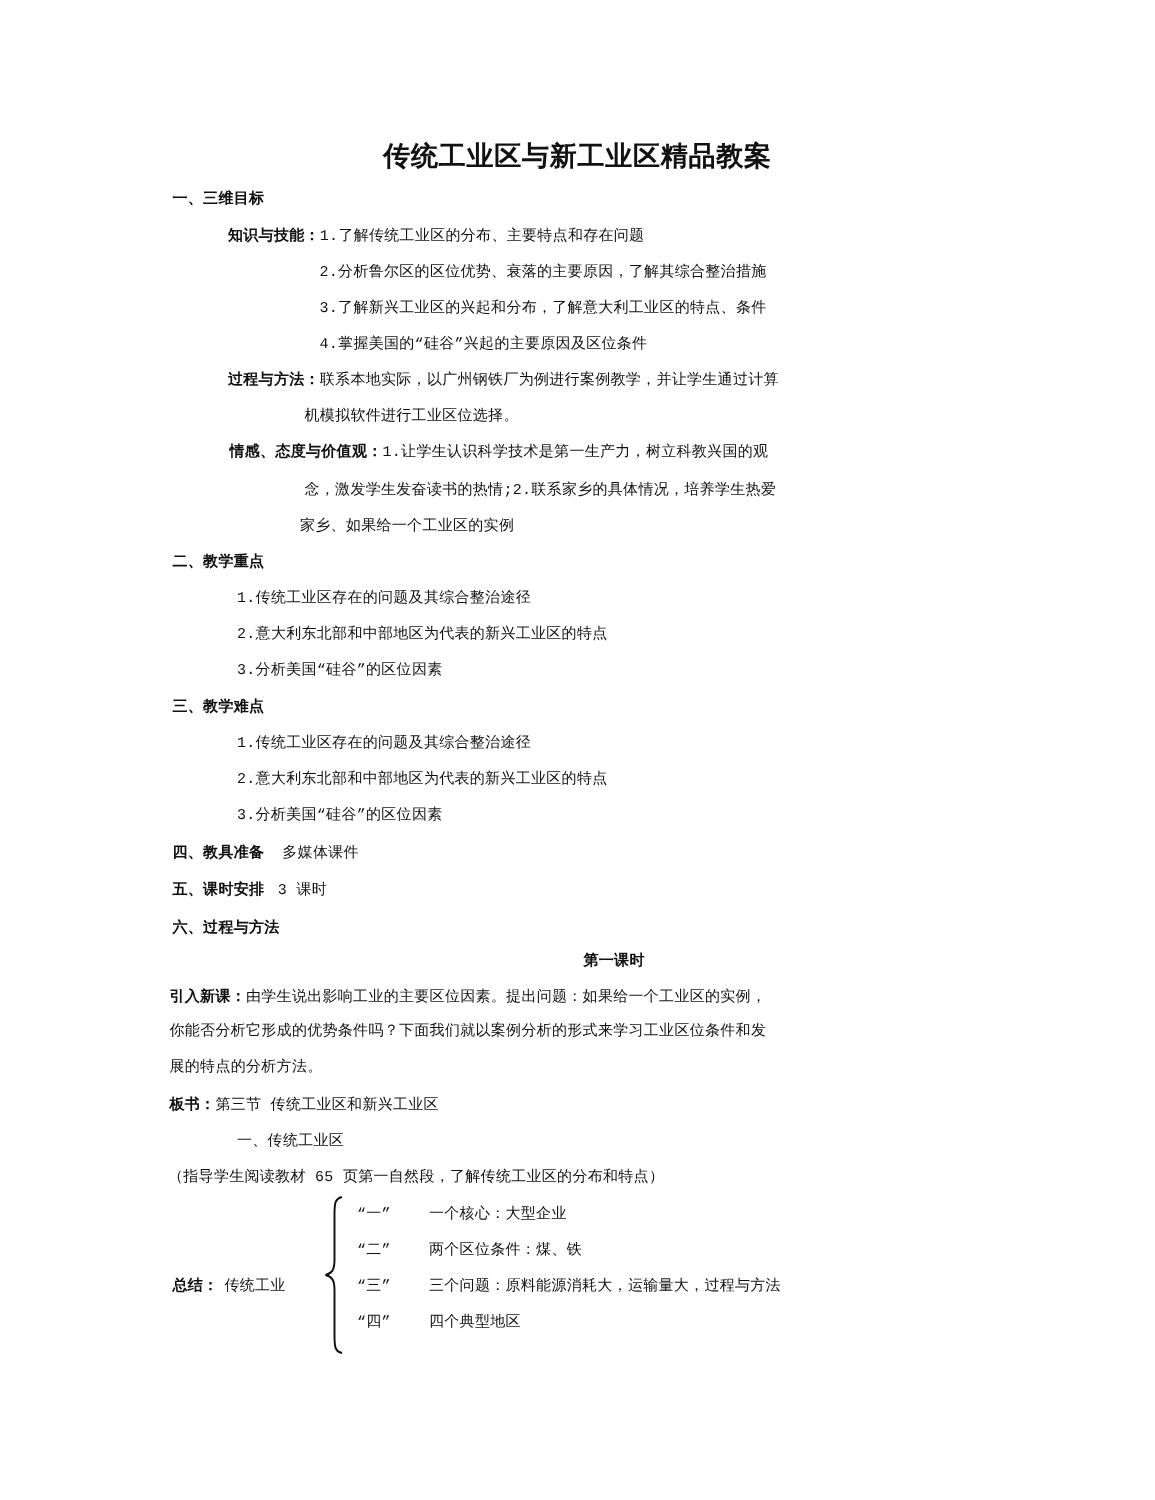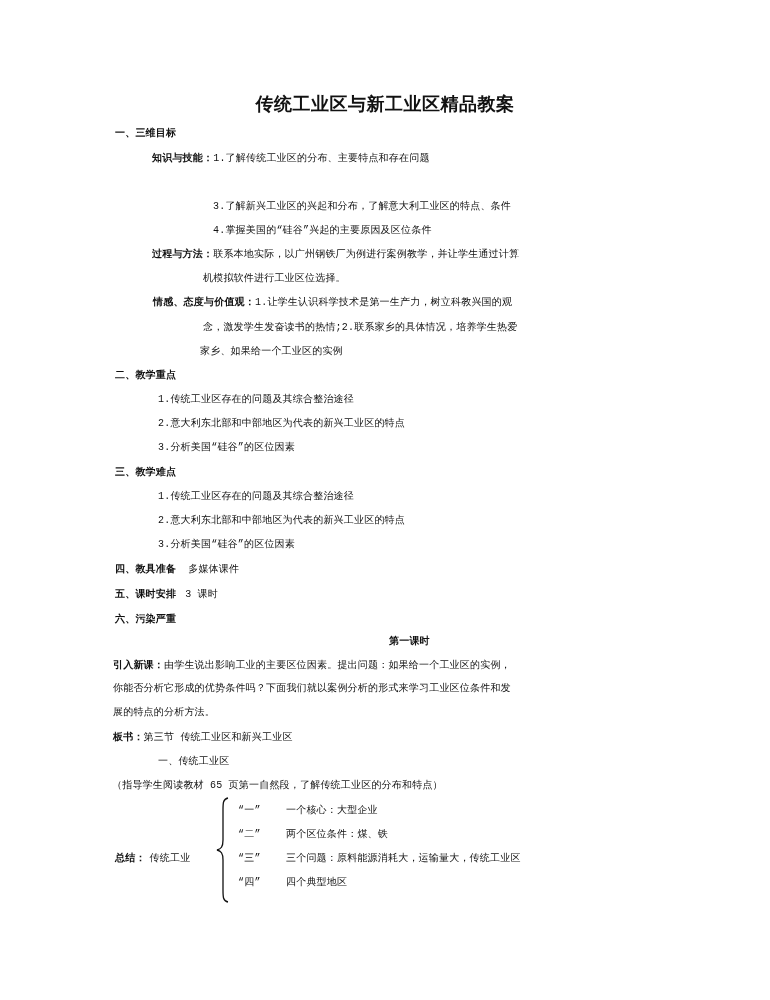--- a/index.html
+++ b/index.html
@@ -36,20 +36,21 @@
 </head>
 <body>
 
 <div class="page">
 
   <h1 class="title">传统工业区与新工业区精品教案</h1>
 
   <div class="ln b" style="top:125px;left:115px">一、三维目标</div>
 
   <div class="ln" style="top:150px;left:152px"><span class="b">知识与技能：</span><span>1.了解传统工业区的分布、主要特点和存在问题</span></div>
+  <div class="ln" style="top:174px;left:213px">2.分析鲁尔区的区位优势、衰落的主要原因，了解其综合整治措施</div>
   <div class="ln" style="top:198px;left:213px">3.了解新兴工业区的兴起和分布，了解意大利工业区的特点、条件</div>
   <div class="ln" style="top:222px;left:213px">4.掌握美国的“硅谷”兴起的主要原因及区位条件</div>
 
   <div class="ln" style="top:246px;left:152px"><span class="b">过程与方法：</span><span>联系本地实际，以广州钢铁厂为例进行案例教学，并让学生通过计算</span></div>
   <div class="ln" style="top:270px;left:203px">机模拟软件进行工业区位选择。</div>
 
   <div class="ln" style="top:294px;left:153px"><span class="b">情感、态度与价值观：</span><span>1.让学生认识科学技术是第一生产力，树立科教兴国的观</span></div>
   <div class="ln" style="top:319px;left:203px">念，激发学生发奋读书的热情;2.联系家乡的具体情况，培养学生热爱</div>
   <div class="ln" style="top:343px;left:200px">家乡、如果给一个工业区的实例</div>
 
@@ -58,37 +59,37 @@
   <div class="ln" style="top:415px;left:158px">2.意大利东北部和中部地区为代表的新兴工业区的特点</div>
   <div class="ln" style="top:439px;left:158px">3.分析美国“硅谷”的区位因素</div>
 
   <div class="ln b" style="top:464px;left:115px">三、教学难点</div>
   <div class="ln" style="top:488px;left:158px">1.传统工业区存在的问题及其综合整治途径</div>
   <div class="ln" style="top:512px;left:158px">2.意大利东北部和中部地区为代表的新兴工业区的特点</div>
   <div class="ln" style="top:536px;left:158px">3.分析美国“硅谷”的区位因素</div>
 
   <div class="ln" style="top:561px;left:115px"><span class="b">四、教具准备</span><span class="val">多媒体课件</span></div>
   <div class="ln" style="top:586px;left:115px"><span class="b">五、课时安排</span><span class="val-narrow">3 课时</span></div>
-  <div class="ln b" style="top:611px;left:115px">六、污染严重</div>
+  <div class="ln b" style="top:611px;left:115px">六、过程与方法</div>
 
   <div class="ln b" style="top:633px;left:389px">第一课时</div>
 
   <div class="ln" style="top:657px;left:113px"><span class="b">引入新课：</span><span>由学生说出影响工业的主要区位因素。提出问题：如果给一个工业区的实例，</span></div>
   <div class="ln" style="top:680px;left:113px">你能否分析它形成的优势条件吗？下面我们就以案例分析的形式来学习工业区位条件和发</div>
   <div class="ln" style="top:704px;left:113px">展的特点的分析方法。</div>
 
   <div class="ln" style="top:729px;left:113px"><span class="b">板书：</span><span>第三节 传统工业区和新兴工业区</span></div>
   <div class="ln" style="top:753px;left:158px">一、传统工业区</div>
 
   <div class="ln" style="top:777px;left:112px">（指导学生阅读教材 65 页第一自然段，了解传统工业区的分布和特点）</div>
 
   <div class="ln" style="top:850px;left:115px"><span class="b">总结：</span><span class="sum-text">传统工业</span></div>
 
   <svg class="brace-svg" width="16" height="108" viewBox="0 0 16 108">
     <path d="M 13 2 C 8 3 8 7 8 14 L 8 44 C 8 51 6 53 2 54 C 6 55 8 57 8 64 L 8 94 C 8 101 8 105 13 106" fill="none" stroke="#111" stroke-width="1.3"></path>
   </svg>
 
   <div class="ln" style="top:826px;left:238px"><span class="bkey">“二”</span><span>两个区位条件：煤、铁</span></div>
   <div class="ln" style="top:802px;left:238px"><span class="bkey">“一”</span><span>一个核心：大型企业</span></div>
-  <div class="ln" style="top:850px;left:238px"><span class="bkey">“三”</span><span>三个问题：原料能源消耗大，运输量大，传统工业区</span></div>
+  <div class="ln" style="top:850px;left:238px"><span class="bkey">“三”</span><span>三个问题：原料能源消耗大，运输量大，过程与方法</span></div>
   <div class="ln" style="top:874px;left:238px"><span class="bkey">“四”</span><span>四个典型地区</span></div>
 
 </div>
 
 </body></html>

